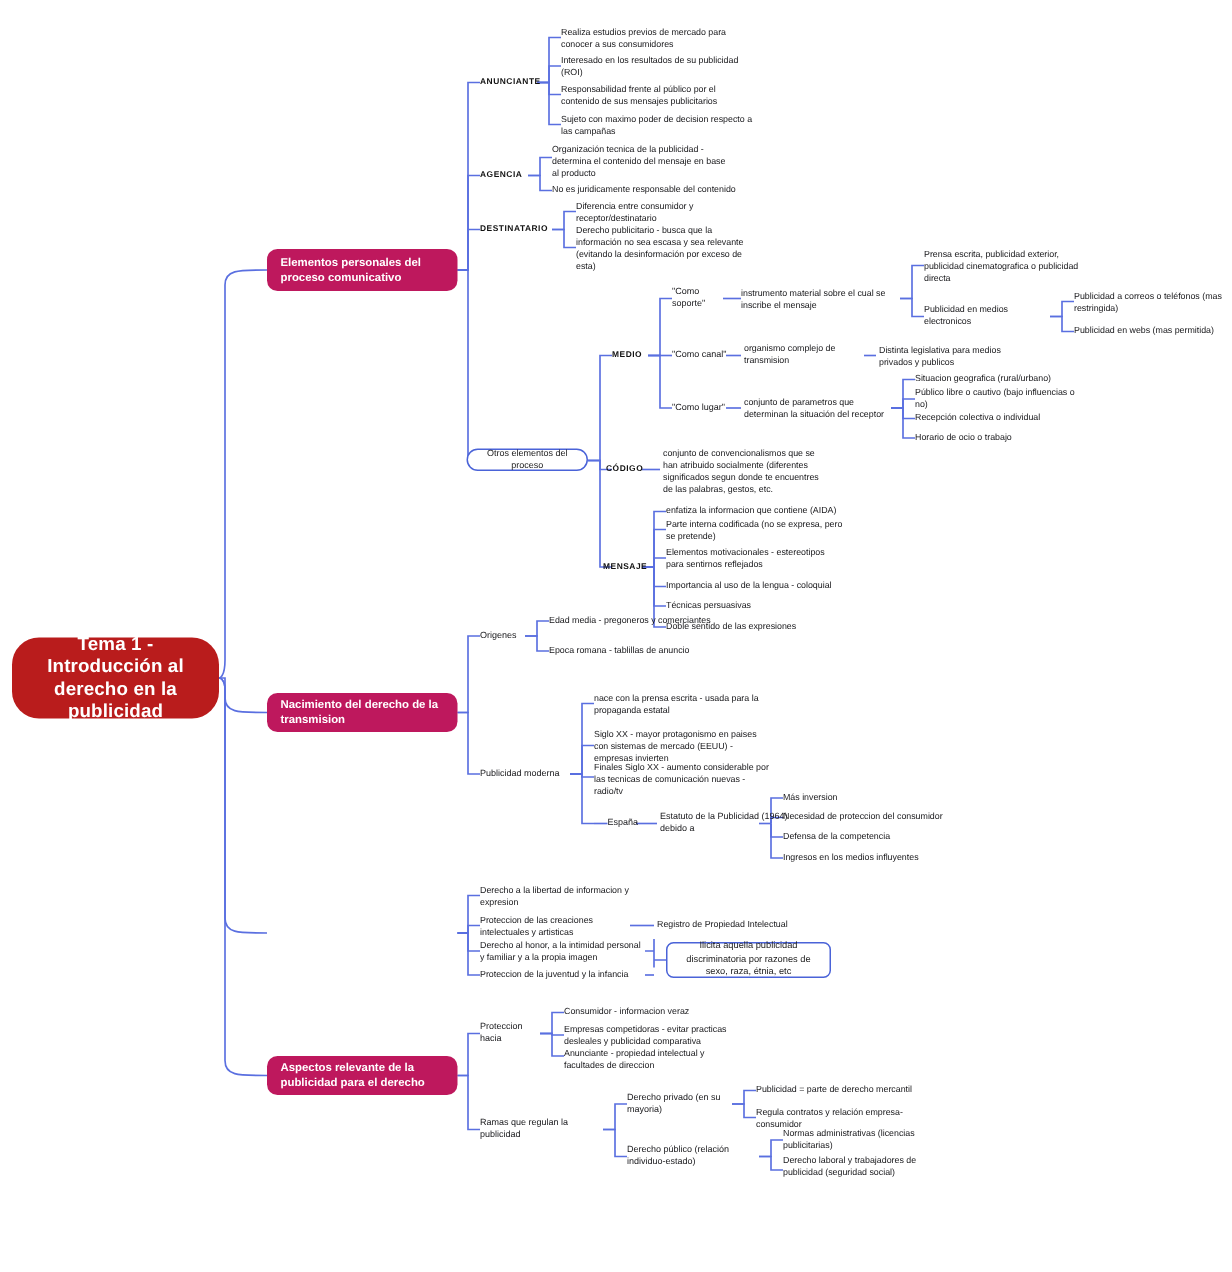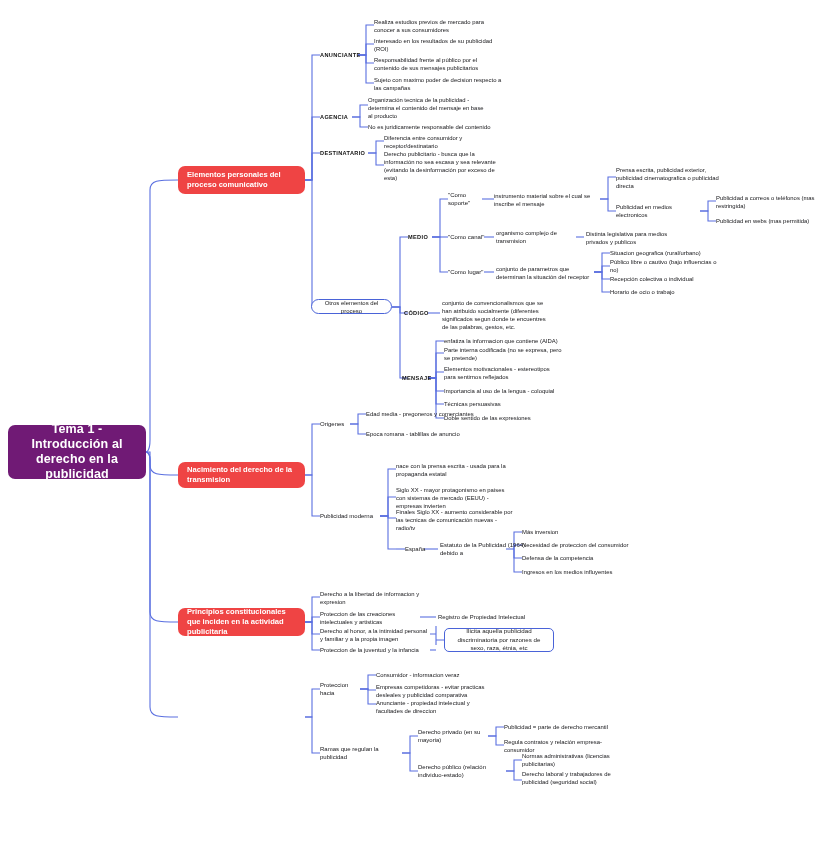--- a/index.html
+++ b/index.html
@@ -9,28 +9,28 @@
     font-family:"Liberation Sans","DejaVu Sans",sans-serif;
     color:#1a1a1a;
   }
   #canvas{position:absolute;inset:0;width:821px;height:848px;}
   svg.links{position:absolute;left:0;top:0;width:821px;height:848px;pointer-events:none;}
 
   .node{position:absolute;box-sizing:border-box;}
 
   
   .root{
-    background:#701a75;color:#ffffff;border-radius:7px;
+    background:#b91c1c;color:#ffffff;border-radius:18px;
     font-size:12.5px;font-weight:bold;line-height:15px;
     text-align:center;display:flex;align-items:center;justify-content:center;
     padding:6px 8px;letter-spacing:.1px;
   }
   
   .l1{
-    background:#ef4444;color:#ffffff;border-radius:7px;
+    background:#be185d;color:#ffffff;border-radius:7px;
     font-size:7.6px;font-weight:bold;line-height:10px;
     display:flex;align-items:center;padding:5px 9px;
   }
   
   .outline{
     border:1px solid #4a63d8;border-radius:9px;background:#fff;
     font-size:6px;line-height:8px;color:#1a1a1a;
     display:flex;align-items:center;justify-content:center;
     padding:3px 6px;text-align:center;
   }
@@ -157,21 +157,21 @@
       <path d="M488 736 L496 736 L496 745 L504 745"></path>
       <path d="M506 771 L514 771 L514 760 L522 760"></path>
       <path d="M506 771 L514 771 L514 780 L522 780"></path>
     </g>
   </svg>
 
   <div class="node root" style="left:8px;top:425px;width:138px;height:54px;">Tema 1 - Introducción al derecho en la publicidad</div>
 
   <div class="node l1" style="left:178px;top:166px;width:127px;height:28px;">Elementos personales del proceso comunicativo</div>
   <div class="node l1" style="left:178px;top:462px;width:127px;height:26px;">Nacimiento del derecho de la transmision</div>
-  <div class="node l1" style="left:178px;top:608px;width:127px;height:28px;">Principios constitucionales que inciden en la actividad publicitaria</div>
+  <div class="node l1" style="left:178px;top:704px;width:127px;height:26px;">Aspectos relevante de la publicidad para el derecho</div>
 
   <div class="node caps" style="left:320px;top:48px;width:42px;height:14px;">ANUNCIANTE</div>
   <div class="node caps" style="left:320px;top:110px;width:38px;height:14px;">AGENCIA</div>
   <div class="node caps" style="left:320px;top:146px;width:52px;height:14px;">DESTINATARIO</div>
 
   <div class="node leaf" style="left:374px;top:18px;width:124px;height:16px;">
       <span>Realiza estudios previos de mercado para conocer a sus consumidores</span>
     </div>
   <div class="node leaf" style="left:374px;top:37px;width:124px;height:16px;">
       <span>Interesado en los resultados de su publicidad (ROI)</span>

